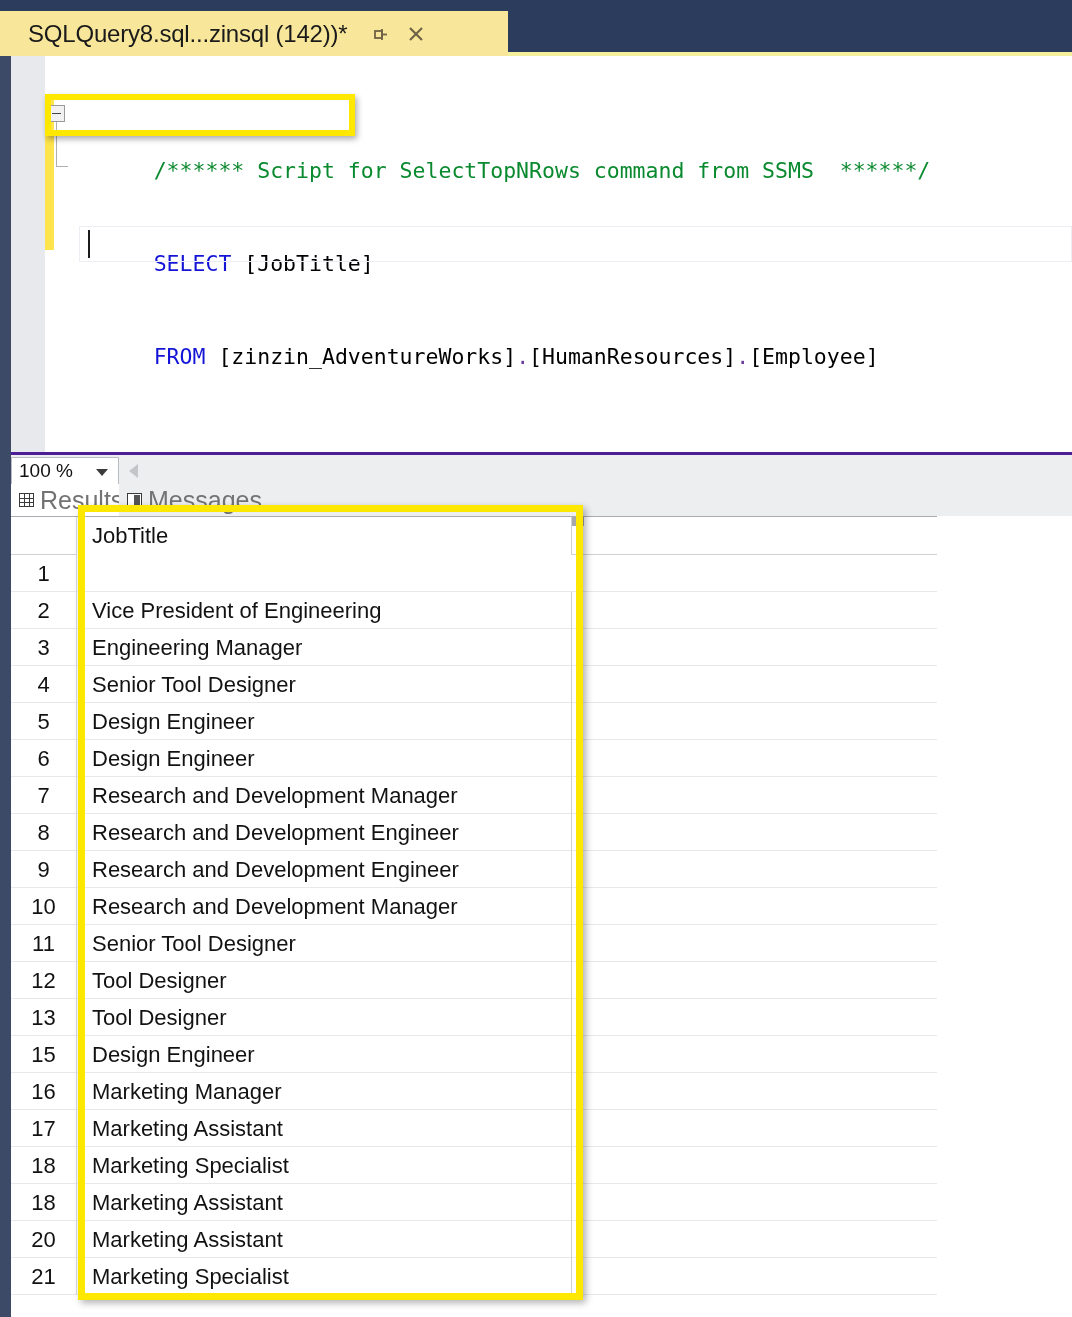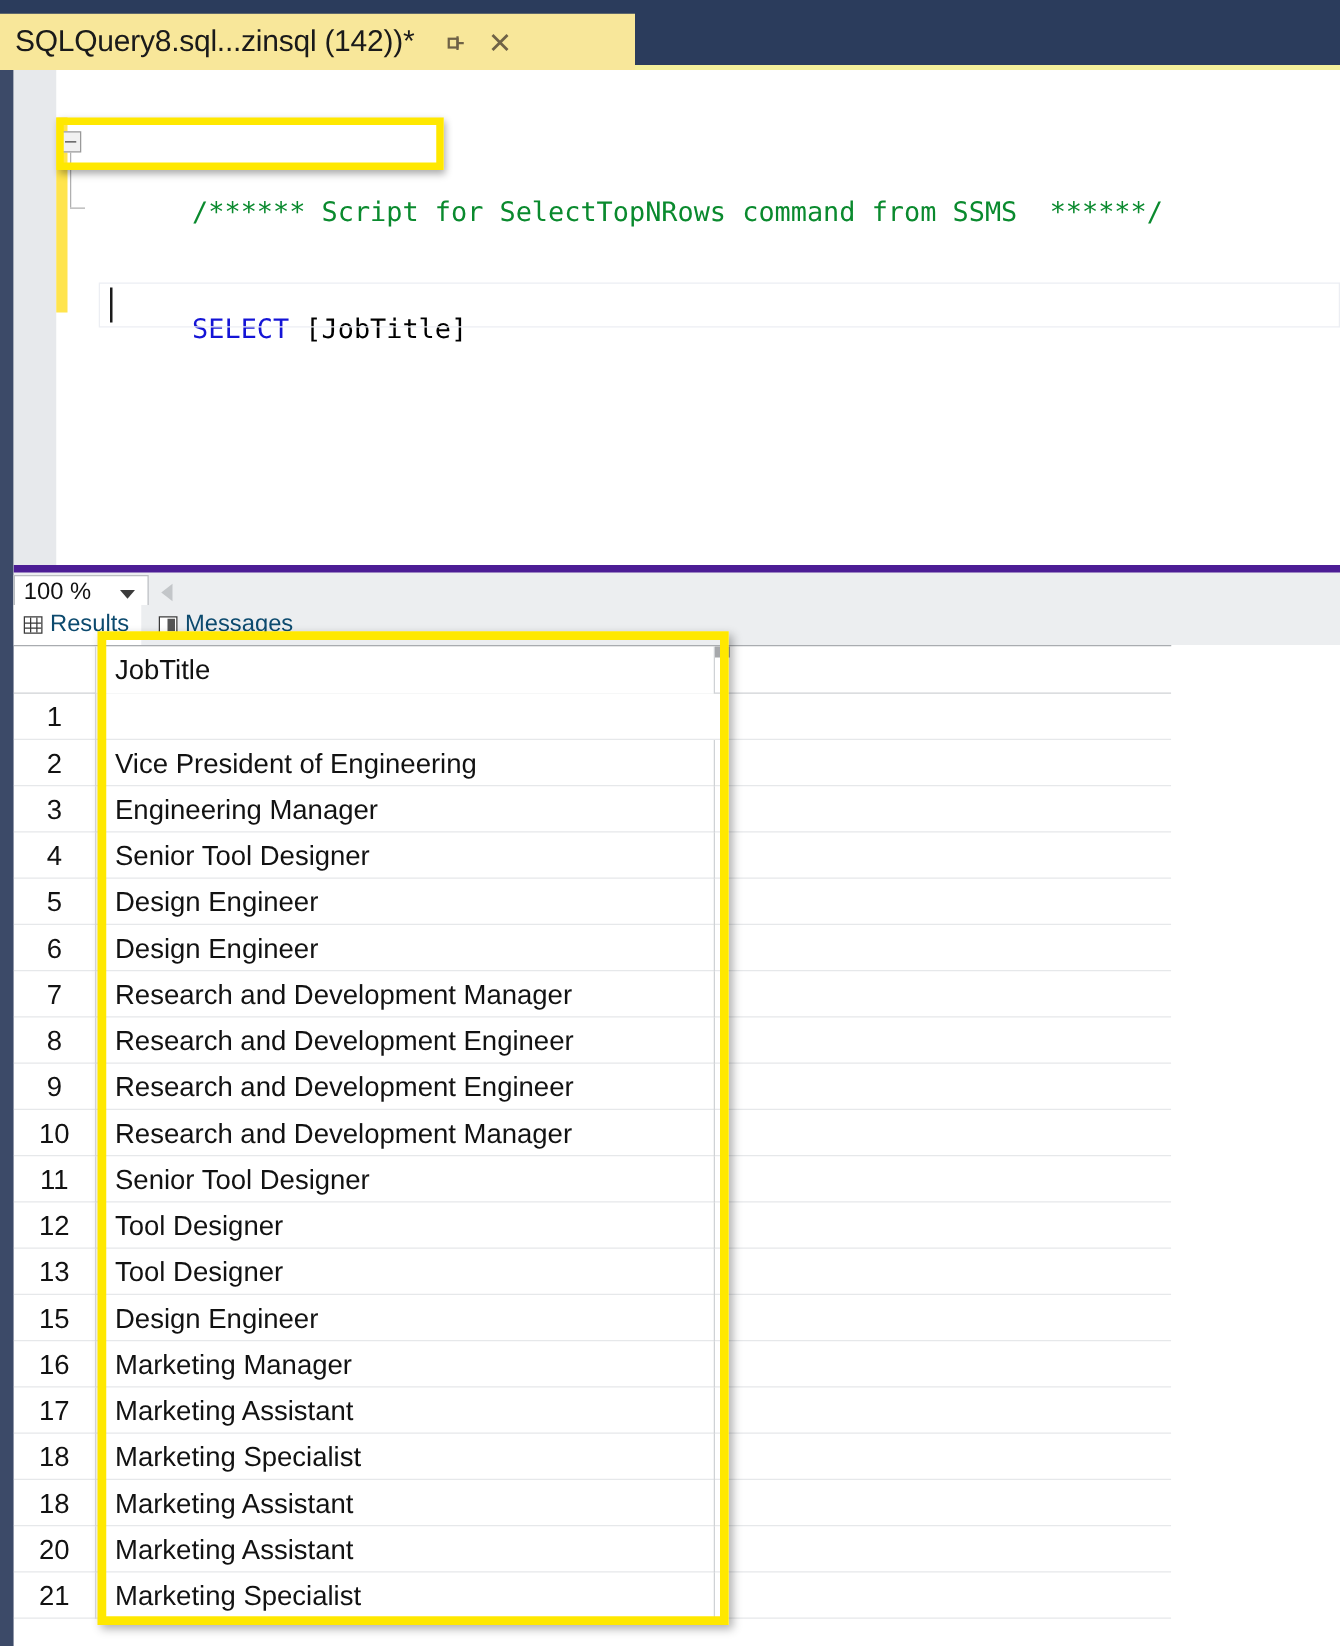--- a/index.html
+++ b/index.html
@@ -39,21 +39,21 @@
 
   
   #doc-tab {
     position: absolute;
     left: 0; top: 11px;
     width: 508px; height: 45px;
     background: #f8e79a;
     display: flex;
     align-items: center;
     box-sizing: border-box;
-    padding-left: 12px;
+    padding-left: 28px;
   }
   #doc-tab-title {
     font-size: 24px;
     color: #1a1a1a;
     letter-spacing: -0.2px;
     white-space: nowrap;
   }
   .tab-btn {
     margin-left: 18px;
     color: #6f6246;
@@ -171,21 +171,21 @@
     box-shadow: 2px 3px 6px rgba(0,0,0,0.33);
     pointer-events: none;
   }
 
   
   #zoom-strip {
     position: absolute;
     left: 11px; top: 452px;
     width: 1061px; height: 32px;
     background: #eceef0;
-    border-top: 6px solid #4c1d95;
+    border-top: 3px solid #4c1d95;
     box-sizing: border-box;
   }
   #zoom-combo {
     position: absolute;
     left: 0px; top: 2px;
     width: 108px; height: 28px;
     background: #ffffff;
     border: 1px solid #b9bcc0;
     box-sizing: border-box;
     display: flex;
@@ -227,22 +227,22 @@
     top: 0; height: 32px;
     display: flex;
     align-items: center;
     padding: 0 10px 0 8px;
     box-sizing: border-box;
     cursor: pointer;
   }
   #tab-results { left: 0; background: #ffffff; }
   #tab-messages { left: 108px; background: #eceef0; }
   .result-tab-label {
-    font-size: 19px;
-    color: #0c4a6e;
+    font-size: 25px;
+    color: #737373;
     margin-left: 6px;
     white-space: nowrap;
   }
   .grid-glyph {
     width: 15px; height: 14px;
     border: 1px solid #3a3a3a;
     box-sizing: border-box;
     display: inline-block;
     position: relative;
     background:
@@ -379,20 +379,23 @@
   <div id="editor-gutter"></div>
   <div id="change-bar"></div>
 
   <div id="code-area">
     <div class="code-line" id="code-line-comment">
       <span class="tok-comment">/****** Script for SelectTopNRows command from SSMS  ******/</span>
     </div>
     <div class="code-line">
       <span class="tok-keyword">SELECT</span><span class="tok-ident"> [JobTitle]</span>
     </div>
+    <div class="code-line">
+      <span class="tok-keyword">FROM</span><span class="tok-ident"> [zinzin_AdventureWorks]</span><span class="tok-punct">.</span><span class="tok-ident">[HumanResources]</span><span class="tok-punct">.</span><span class="tok-ident">[Employee]</span>
+    </div>
   </div>
 
   <div id="current-line-box"></div>
   <div id="editor-caret"></div>
 </div>
 
 <div id="collapse-toggle"></div>
 <div id="outline-line-v"></div>
 <div id="outline-line-h"></div>
 

